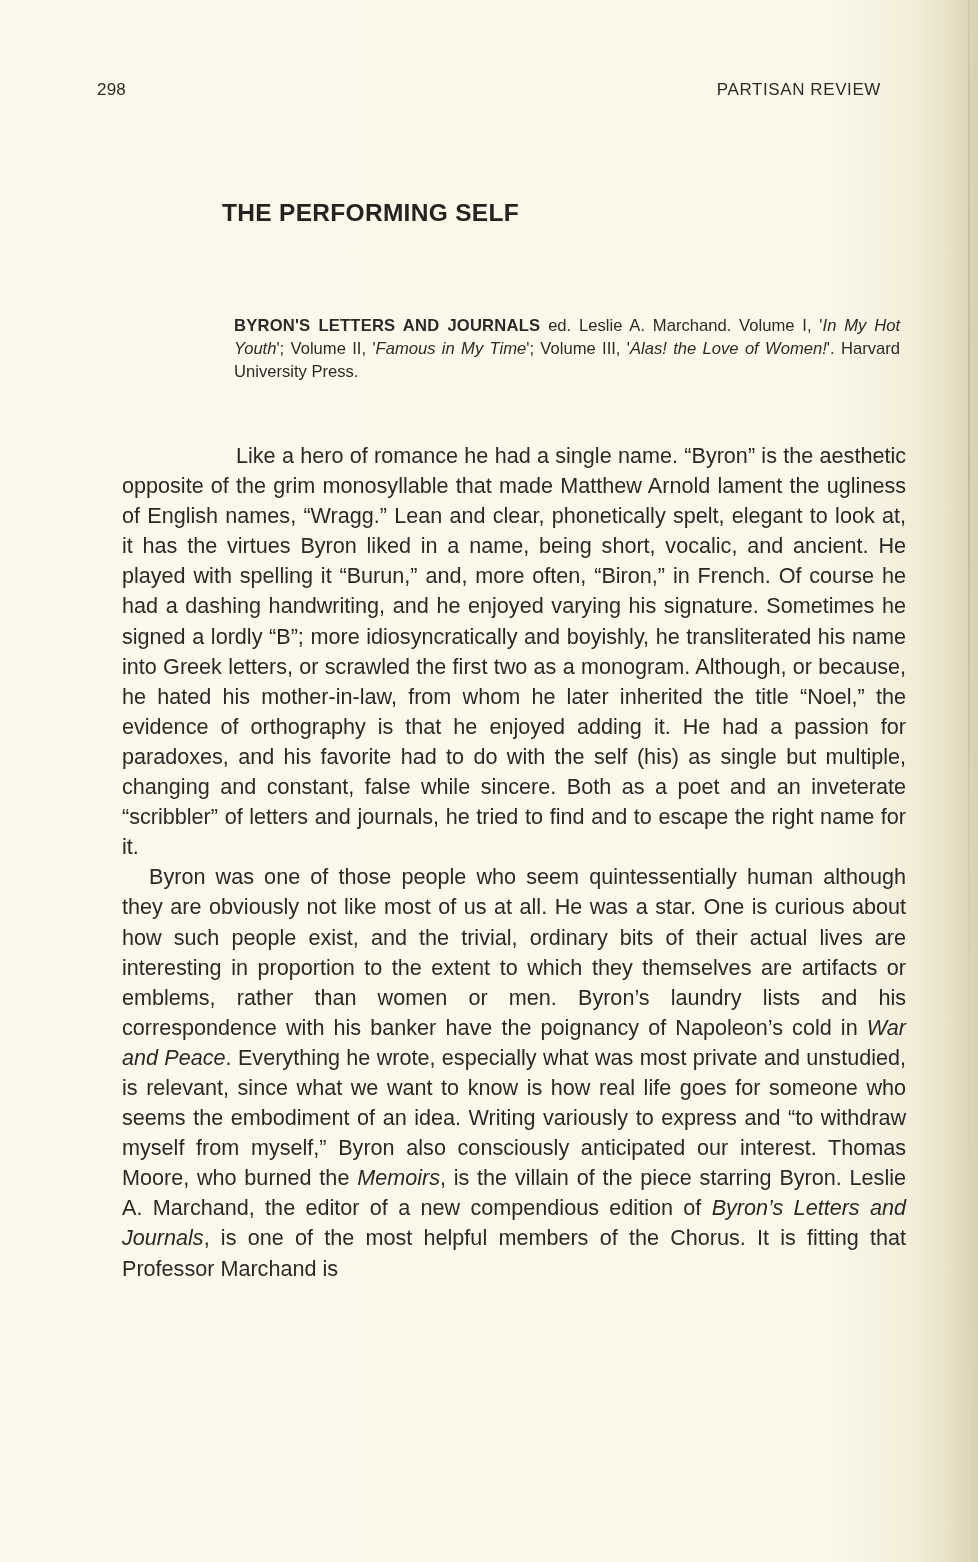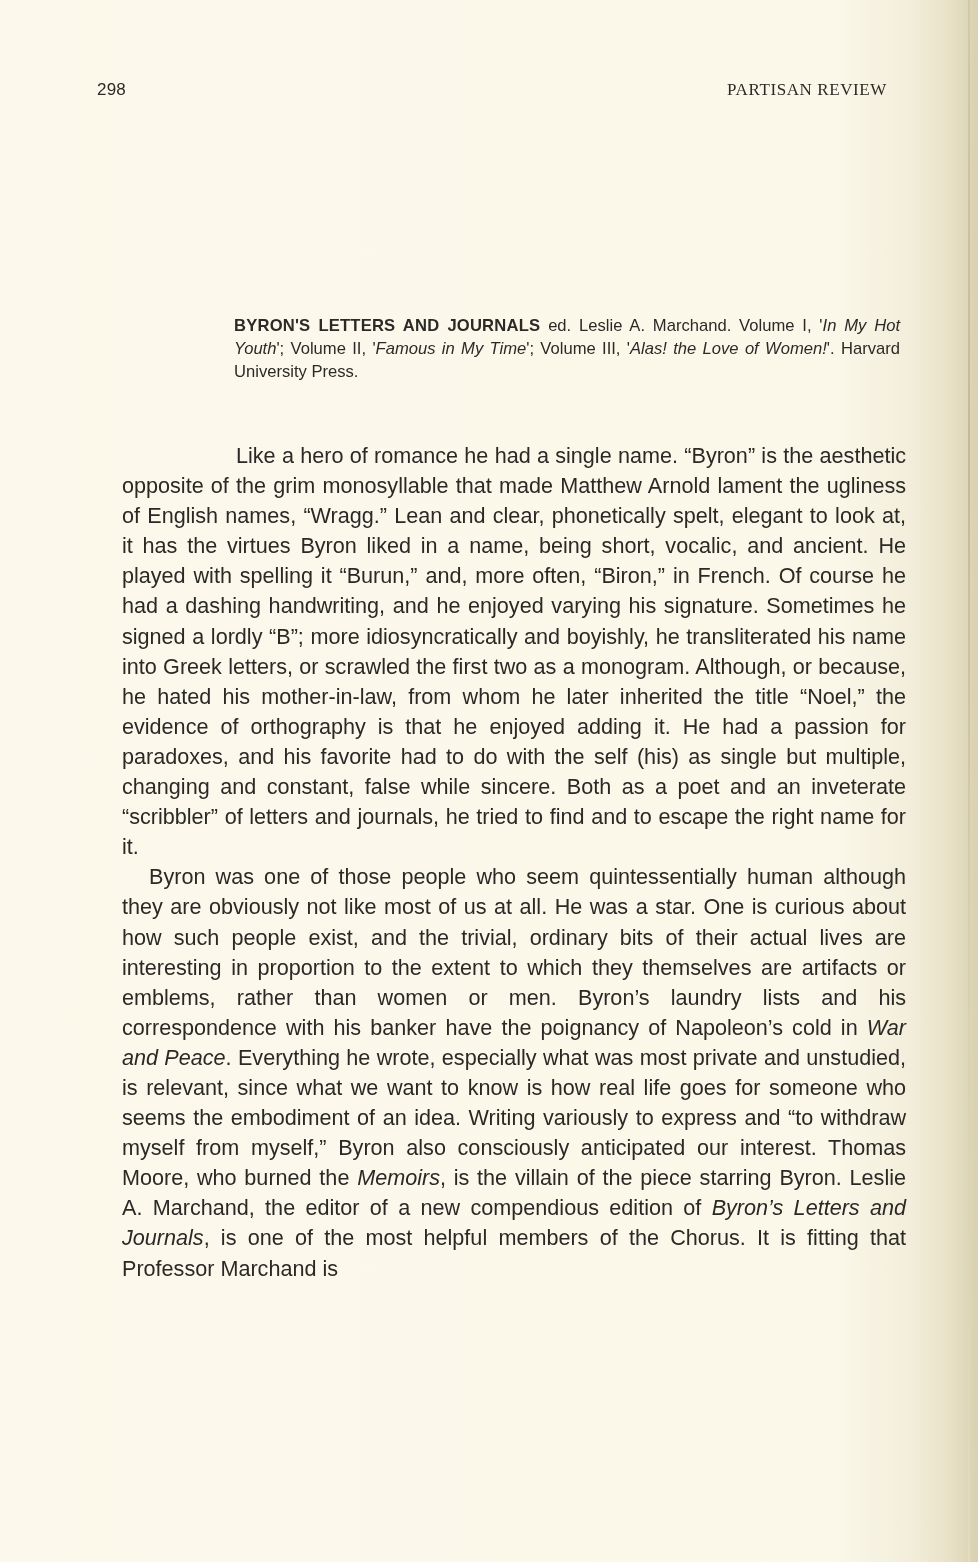--- a/index.html
+++ b/index.html
@@ -16,21 +16,21 @@
       position: absolute; top: 0; bottom: 0; left: 968px; width: 2px;
       background: linear-gradient(to bottom, #cfc6a6, #bdb28e 30%, #d6cdaf 60%, #e5ddc2 100%);
       opacity: 0.8;
     }
     .running-head {
       position: absolute; top: 80px; left: 97px; width: 790px; height: 24px;
       font-family: "Liberation Sans", sans-serif; font-size: 17px; color: #2b2a26;
       letter-spacing: 0.2px;
     }
     .page-number { position: absolute; left: 0; top: 0; }
-    .journal-name { position: absolute; right: 0; top: 0; letter-spacing: 0.6px; font-family: Liberation Serif, serif; }
+    .journal-name { position: absolute; right: 6px; top: 0; letter-spacing: 0.6px; }
     .article-title {
       position: absolute; top: 199px; left: 222px;
       font-family: "Liberation Sans", sans-serif; font-weight: bold; font-size: 24.5px;
       color: #242320; letter-spacing: 0.3px; margin: 0;
     }
     .citation {
       position: absolute; top: 302px; left: 222px; width: 666px;
       font-family: "Liberation Sans", sans-serif; font-size: 16.6px; line-height: 23px;
       color: #2b2a26; text-align: justify; margin: 12px;
     }
@@ -50,20 +50,21 @@
 <body>
 
 <div class="page">
   <div class="binding-line"></div>
 
   <div class="running-head">
     <span class="page-number">298</span>
     <span class="journal-name">PARTISAN REVIEW</span>
   </div>
 
+  <h1 class="article-title">THE PERFORMING SELF</h1>
 
   <p class="citation"><span class="book-title">BYRON'S LETTERS AND JOURNALS</span><span> ed. Leslie A. Marchand. Volume I, '</span><i>In My Hot Youth</i><span>'; Volume II, '</span><i>Famous in My Time</i><span>'; Volume III, '</span><i>Alas! the Love of Women!</i><span>'. Harvard University Press.</span></p>
 
   <div class="body-text">
     <p class="first"><span>Like a hero of romance he had a single name. “Byron” is the aesthetic opposite of the grim monosyllable that made Matthew Arnold lament the ugliness of English names, “Wragg.” Lean and clear, phonetically spelt, elegant to look at, it has the virtues Byron liked in a name, being short, vocalic, and ancient. He played with spelling it “Burun,” and, more often, “Biron,” in French. Of course he had a dashing handwriting, and he enjoyed varying his signature. Sometimes he signed a lordly “B”; more idiosyncratically and boyishly, he transliterated his name into Greek letters, or scrawled the first two as a monogram. Although, or because, he hated his mother-in-law, from whom he later inherited the title “Noel,” the evidence of orthography is that he enjoyed adding it. He had a passion for paradoxes, and his favorite had to do with the self (his) as single but multiple, changing and constant, false while sincere. Both as a poet and an inveterate “scribbler” of letters and journals, he tried to find and to escape the right name for it.</span></p>
     <p class="indent"><span>Byron was one of those people who seem quintessentially human although they are obviously not like most of us at all. He was a star. One is curious about how such people exist, and the trivial, ordinary bits of their actual lives are interesting in proportion to the extent to which they themselves are artifacts or emblems, rather than women or men. Byron’s laundry lists and his correspondence with his banker have the poignancy of Napoleon’s cold in </span><i>War and Peace</i><span>. Everything he wrote, especially what was most private and unstudied, is relevant, since what we want to know is how real life goes for someone who seems the embodiment of an idea. Writing variously to express and “to withdraw myself from myself,” Byron also consciously anticipated our interest. Thomas Moore, who burned the </span><i>Memoirs</i><span>, is the villain of the piece starring Byron. Leslie A. Marchand, the editor of a new compen­dious edition of </span><i>Byron’s Letters and Journals</i><span>, is one of the most helpful members of the Chorus. It is fitting that Professor Marchand is</span></p>
   </div>
 </div>
 
 </body></html>

